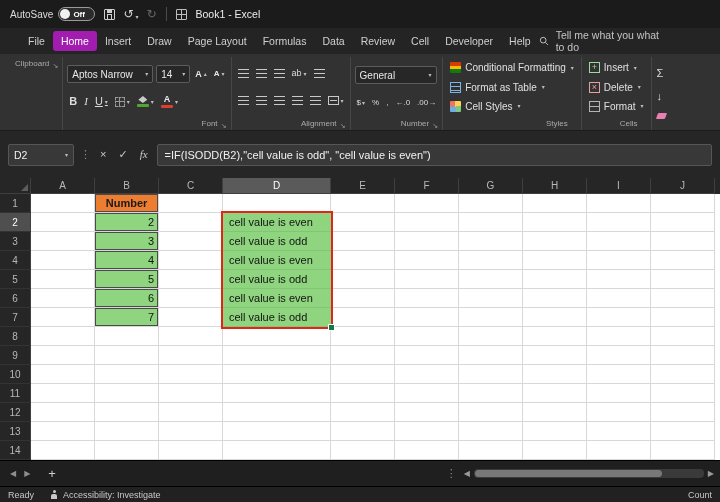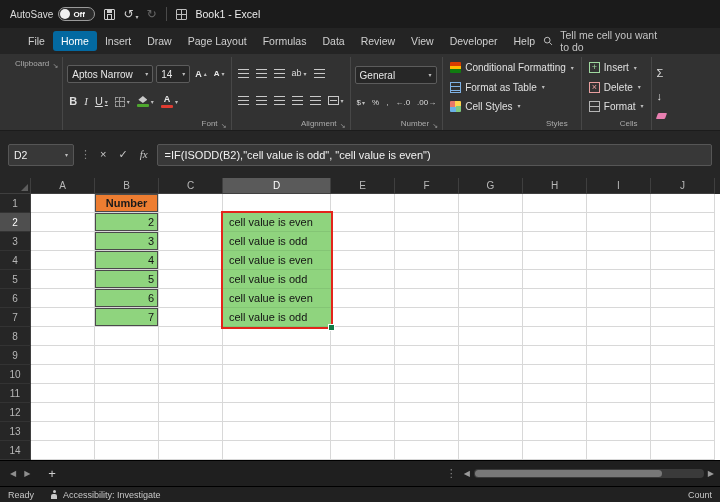--- a/index.html
+++ b/index.html
@@ -23,21 +23,21 @@
   .qsep{width:1px;height:14px;background:#4a4a4a}
   .doc-icon{width:11px;height:11px;border:1px solid #bdbdbd;border-radius:1px;
     background:linear-gradient(#bdbdbd,#bdbdbd) center/11px 1px no-repeat,
                linear-gradient(#bdbdbd,#bdbdbd) center/1px 11px no-repeat}
   .doc-title{font-size:10.5px;color:#ececec}
 
   
   .menubar{height:26px;flex:0 0 26px;background:#242424;display:flex;align-items:center;padding:0 20px}
   #menu-items{display:flex;align-items:center}
   .menu-item{padding:4px 8px;font-size:10.5px;color:#cfcfcf;border-radius:3px;white-space:nowrap}
-  .menu-item.active{background:#0369a1;color:#fff}
+  .menu-item.active{background:#a21caf;color:#fff}
   .menu-search{margin-left:auto;margin-right:36px;display:flex;align-items:center;gap:7px;color:#c4c4c4;font-size:10.5px}
 
   
   .ribbon{height:76px;flex:0 0 76px;background:#323232;display:flex;padding:3px 0 0 2px;overflow:hidden}
   .rgroup{display:flex;flex-direction:column;padding:0 4px;position:relative}
   .rgroup + .rgroup{border-left:1px solid #474747}
   .rcontent{flex:1;display:flex;gap:4px;align-items:stretch}
   .rows{display:flex;flex-direction:column;justify-content:space-evenly}
   .rrow{display:flex;align-items:center;gap:3px}
   .rlabel{height:13px;font-size:8px;color:#ababab;text-align:right;position:relative;padding:0 9px;line-height:13px}
@@ -178,30 +178,30 @@
   <div class="menubar">
     <div id="menu-items">
         <div class="menu-item">File</div>
         <div class="menu-item active">Home</div>
         <div class="menu-item">Insert</div>
         <div class="menu-item">Draw</div>
         <div class="menu-item">Page Layout</div>
         <div class="menu-item">Formulas</div>
         <div class="menu-item">Data</div>
         <div class="menu-item">Review</div>
-        <div class="menu-item">View</div>
+        <div class="menu-item">Cell</div>
         <div class="menu-item">Developer</div>
         <div class="menu-item">Help</div>
       </div>
     <div class="menu-search">
       <svg width="12" height="12" viewBox="0 0 12 12">
           <circle cx="5" cy="5" r="3.4" fill="none" stroke="#c8c8c8" stroke-width="1.1"></circle>
           <line x1="7.7" y1="7.7" x2="10.6" y2="10.6" stroke="#c8c8c8" stroke-width="1.1"></line>
         </svg>
-      <span>Tell me cell you want to do</span>
+      <span>Tell me what you what to do</span>
     </div>
   </div>
 
   <div class="ribbon">
 
     <div class="rgroup">
       <div class="rlabel"><span>Clipboard</span><span class="launcher">↘</span></div>
     </div>
 
     <div class="rgroup">

